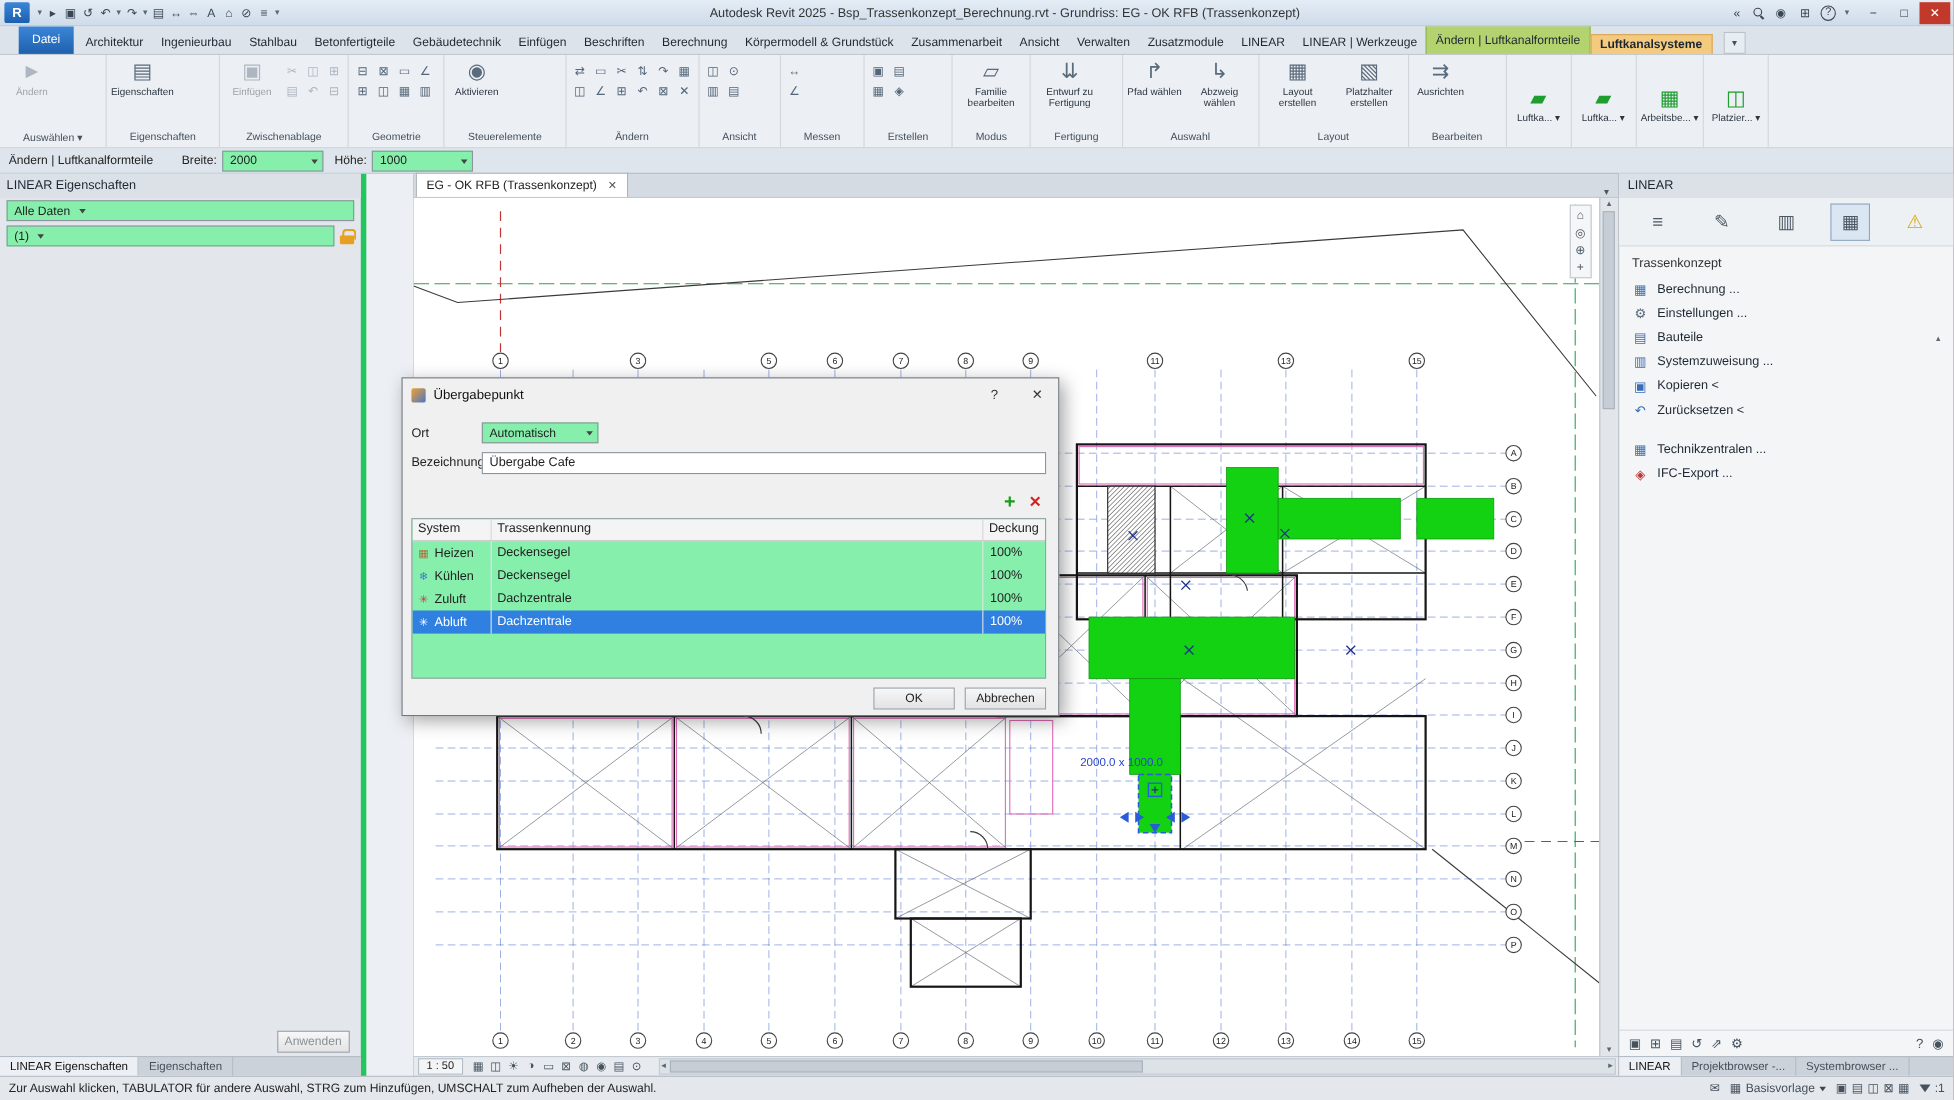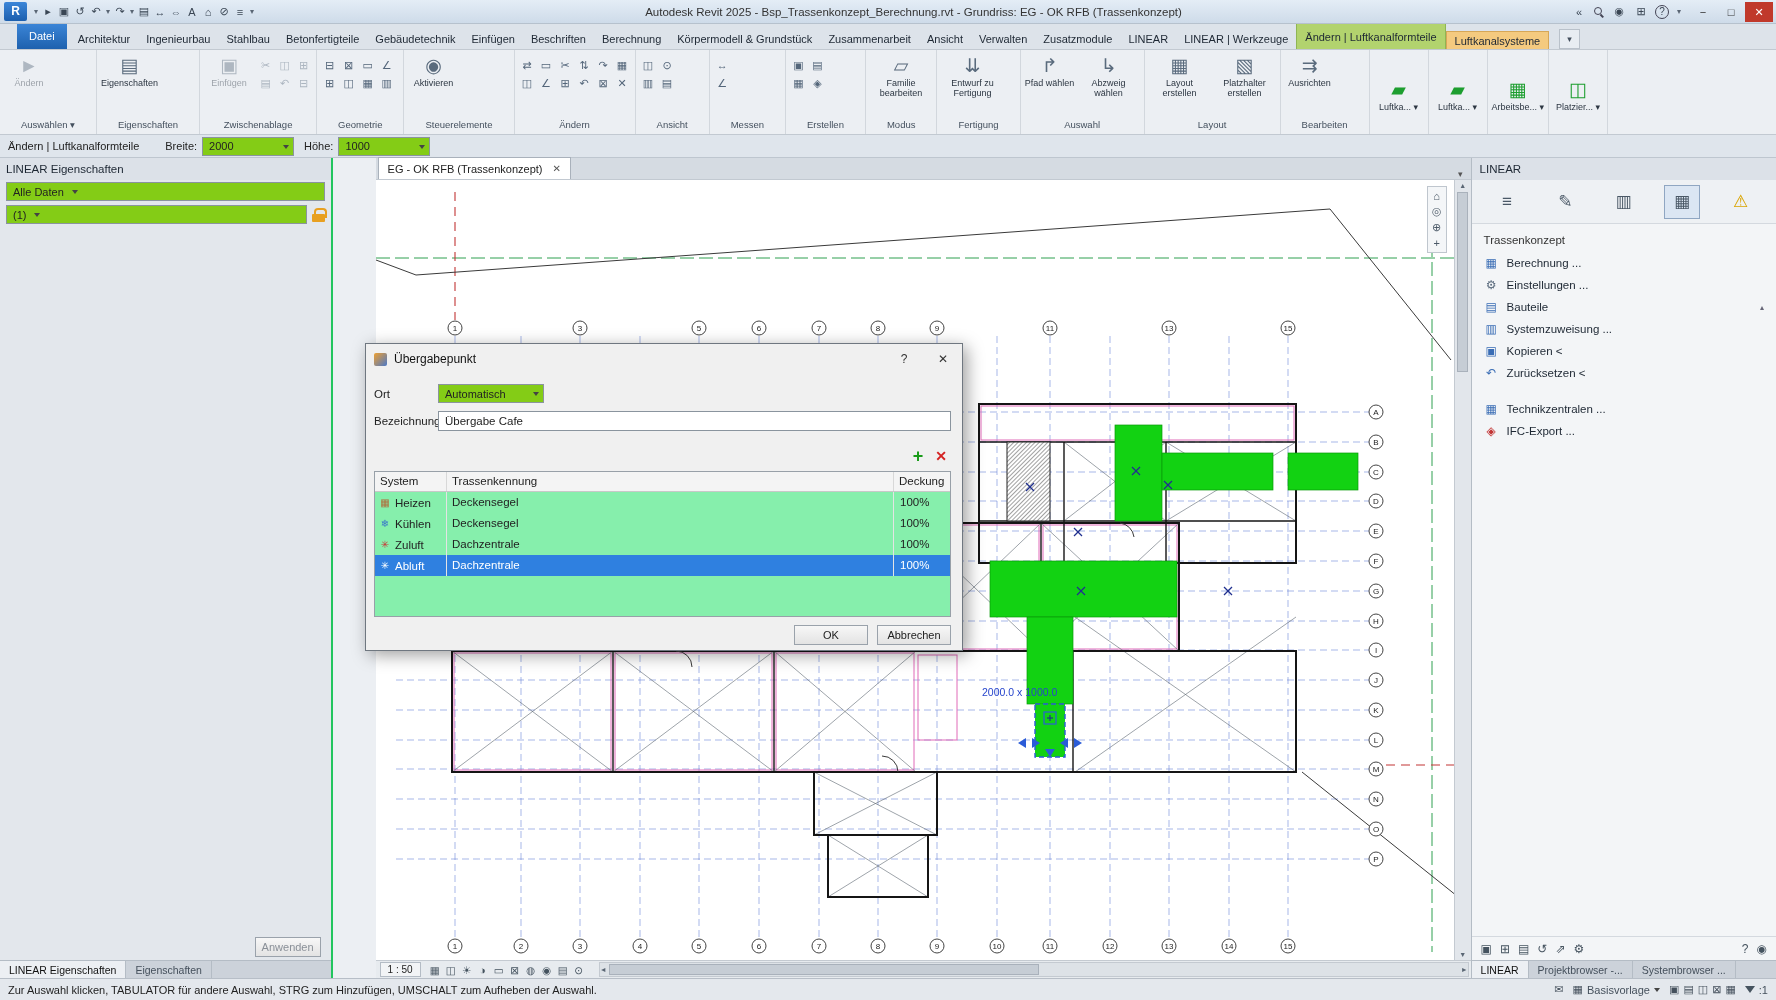--- a/index.html
+++ b/index.html
@@ -19,50 +19,50 @@
 .search-icon:after{content:"";position:absolute;bottom:1px;right:1px;width:4px;height:1.5px;background:#445;transform:rotate(45deg);}
 .circle-ic{width:14px;height:14px;border:1px solid #445;border-radius:50%;text-align:center;line-height:12px;font-size:10px;display:inline-block;}
 .win-btn{width:28px;height:20px;text-align:center;line-height:20px;font-size:11px;color:#333;}
 .win-btn.close{background:#c0392b;color:#fff;}
 
 
 .tabbar{height:26px;background:#dde3ea;display:flex;align-items:flex-end;padding-left:17px;border-bottom:1px solid #c2c9d1;white-space:nowrap;overflow:hidden;}
 .rtab{height:21px;display:flex;align-items:center;padding:0 8px;font-size:11px;color:#1d2733;}
 .rtab.file{height:26px;background:linear-gradient(#3c86d8,#1e61ae);color:#fff;padding:0 12px;margin-right:3px;}
 .rtab.context-green{height:26px;background:#b2d36e;border:1px solid #8fb554;border-bottom:none;}
-.rtab.context-orange{height:18px;background:#f4ca7f;border:1px solid #d6a757;border-bottom:none;}
+.rtab.context-orange{height:18px;background:#f4ca7f;border:1px solid #d6a757;border-bottom:none;font-weight:bold;}
 .rtab-collapse{margin-left:10px;height:20px;display:flex;align-items:center;padding:0 7px;color:#44505e;border:1px solid #b9c1ca;background:#e8edf2;font-size:9px;}
 
 
 .ribbon{height:85px;background:#eceff3;display:flex;border-bottom:1px solid #c2c9d1;overflow:hidden;}
 .rpanel{display:flex;flex-direction:column;border-right:1px solid #d2d7dd;flex:0 0 auto;}
 .pbody{flex:1;display:flex;align-items:flex-start;padding:3px 4px 0;gap:3px;}
 .rpanel.tall .pbody{align-items:center;padding-top:6px;}
 .plabel{height:15px;font-size:9.5px;color:#44505e;text-align:center;padding:0 21px;white-space:nowrap;}
 .rbig{min-width:50px;max-width:62px;display:flex;flex-direction:column;align-items:center;text-align:center;font-size:9px;color:#2c3642;line-height:1.1;}
 .rbig .ric{font-size:19px;line-height:26px;color:#5a6b7d;}
 .rbig.accent-green .ric{color:#1d9e2f;}
 .rgrid{display:grid;grid-template-rows:repeat(2,17px);grid-auto-flow:column;gap:1px 2px;padding-top:4px;}
 .gi{width:17px;height:17px;font-size:11px;line-height:17px;text-align:center;color:#54667a;}
 .dim{opacity:.42;}
 
 
 .optionsbar{height:23px;background:#dfe5ec;border-bottom:1px solid #bec6cf;display:flex;align-items:center;gap:10px;padding-left:8px;font-size:11px;}
 .ob-label{color:#222;padding-right:16px;}
 .ob-field{display:flex;align-items:center;gap:5px;}
-.combo{display:inline-flex;align-items:center;background:#84cc16;border:1px solid #8a949e;height:19px;padding:0 4px 0 6px;font-size:11px;}
+.combo{display:inline-flex;align-items:center;background:#86efac;border:1px solid #8a949e;height:19px;padding:0 4px 0 6px;font-size:11px;}
 .combo .arr{margin-left:8px;width:0;height:0;border:3.5px solid transparent;border-top:4.5px solid #444;margin-top:4px;}
 .combo.wide{flex:1;}
 .combo.small{width:92px;justify-content:space-between;}
 
 
 .main{display:flex;height:820px;}
 
 
-.leftpanel{width:355px;background:#e3e7ec;border-right:2px solid #22c55e;display:flex;flex-direction:column;}
+.leftpanel{width:355px;background:#e3e7ec;border-right:5px solid #22c55e;display:flex;flex-direction:column;}
 .lp-header{height:22px;line-height:22px;padding-left:6px;font-size:11.5px;background:#dce1e8;color:#1d2733;}
 .lp-row{padding:2px 6px;display:flex;align-items:center;gap:5px;}
 .lock{width:13px;height:14px;position:relative;flex:0 0 auto;}
 .lock:before{content:"";position:absolute;top:0;left:2px;width:9px;height:8px;border:2px solid #e8a020;border-bottom:none;border-radius:4px 4px 0 0;}
 .lock:after{content:"";position:absolute;bottom:0;left:0;width:13px;height:8px;background:#e8a020;border-radius:1px;}
 .lp-fill{flex:1;}
 .lp-apply{display:flex;justify-content:flex-end;padding:3px 10px;}
 .btn{background:linear-gradient(#f7f7f7,#e3e3e3);border:1px solid #9aa2ab;font-size:11px;height:20px;padding:0 6px;color:#222;}
 .btn.dim2{color:#8a9098;}
 .paneltabs{height:18px;display:flex;background:#ccd2da;border-top:1px solid #b4bcc5;overflow:hidden;}

